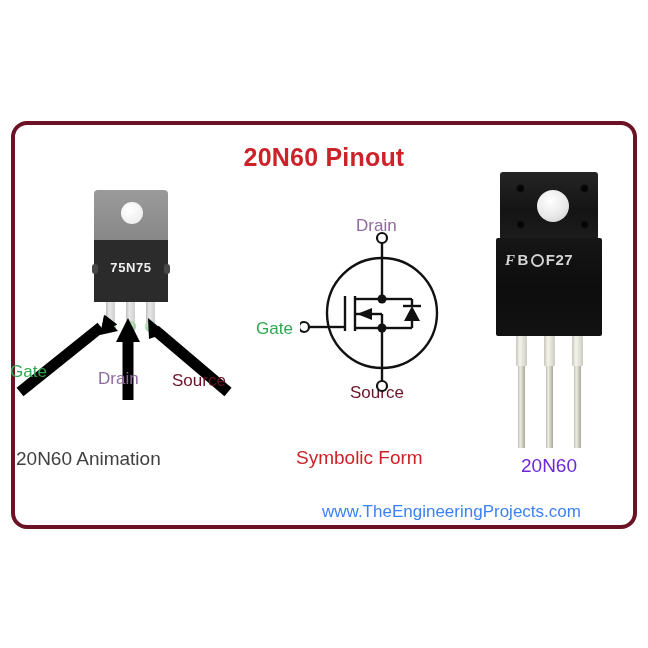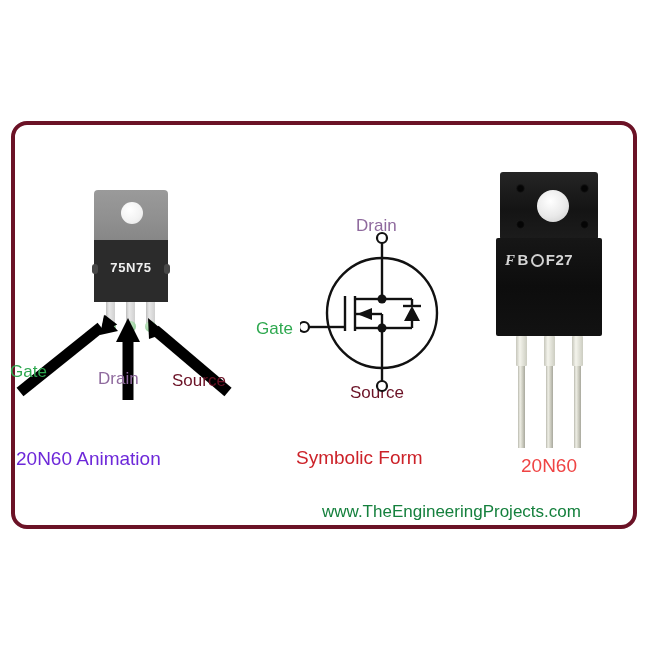--- a/index.html
+++ b/index.html
@@ -131,20 +131,21 @@
   .rlead.l2 { left: 546px; top: 336px; }
   .rlead.l3 { left: 574px; top: 336px; }
 </style>
 </head>
 <body>
 
 <div id="stage">
 
   <div class="card"></div>
 
+  <div class="title">20N60 Pinout</div>
 
   <div class="to220">
     <div class="tab">
       <div class="hole"></div>
     </div>
     <div class="body"></div>
     <div class="ear-l"></div>
     <div class="ear-r"></div>
     <div class="mark">75N75</div>
     <div class="pin p1">
@@ -174,21 +175,21 @@
     <g>
       <line x1="228" y1="392" x2="155" y2="330" stroke="#000" stroke-width="11"></line>
       <polygon points="148,318 166,333 149,339"></polygon>
     </g>
   </svg>
 
   <div class="lbl" style="left:10px; top:362px; font-size:17px; color:#2ea84f;">Gate</div>
   <div class="lbl" style="left:98px; top:369px; font-size:17px; color:#8f6a9e;">Drain</div>
   <div class="lbl" style="left:172px; top:371px; font-size:17px; color:#6b1226;">Source</div>
 
-  <div class="lbl" style="left:16px; top:448px; font-size:19px; color:#6d28d9;">20N60 Animation</div>
+  <div class="lbl" style="left:16px; top:448px; font-size:19px; color:#404040;">20N60 Animation</div>
 
   <div class="lbl" style="left:356px; top:216px; font-size:17px; color:#8f6a9e;">Drain</div>
   <div class="lbl" style="left:256px; top:319px; font-size:17px; color:#2ea84f;">Gate</div>
   <div class="lbl" style="left:350px; top:383px; font-size:17px; color:#6b1226;">Source</div>
 
   <div class="sym">
     <svg width="150" height="170" viewBox="0 0 150 170">
       <g stroke="#111" fill="none" stroke-width="2.4">
 
         <circle cx="82" cy="85" r="55"></circle>
@@ -256,17 +257,17 @@
   <div class="rlead l1">
       <div class="cap"></div>
     </div>
   <div class="rlead l2">
       <div class="cap"></div>
     </div>
   <div class="rlead l3">
       <div class="cap"></div>
     </div>
 
-  <div class="lbl" style="left:521px; top:455px; font-size:19px; color:#ef4444;">20N60</div>
-
-  <div class="lbl" style="left:322px; top:502px; font-size:17px; color:#15803d;">www.TheEngineeringProjects.com</div>
+  <div class="lbl" style="left:521px; top:455px; font-size:19px; color:#6d28d9;">20N60</div>
+
+  <div class="lbl" style="left:322px; top:502px; font-size:17px; color:#3b82f6;">www.TheEngineeringProjects.com</div>
 
 </div>
 
 </body></html>

